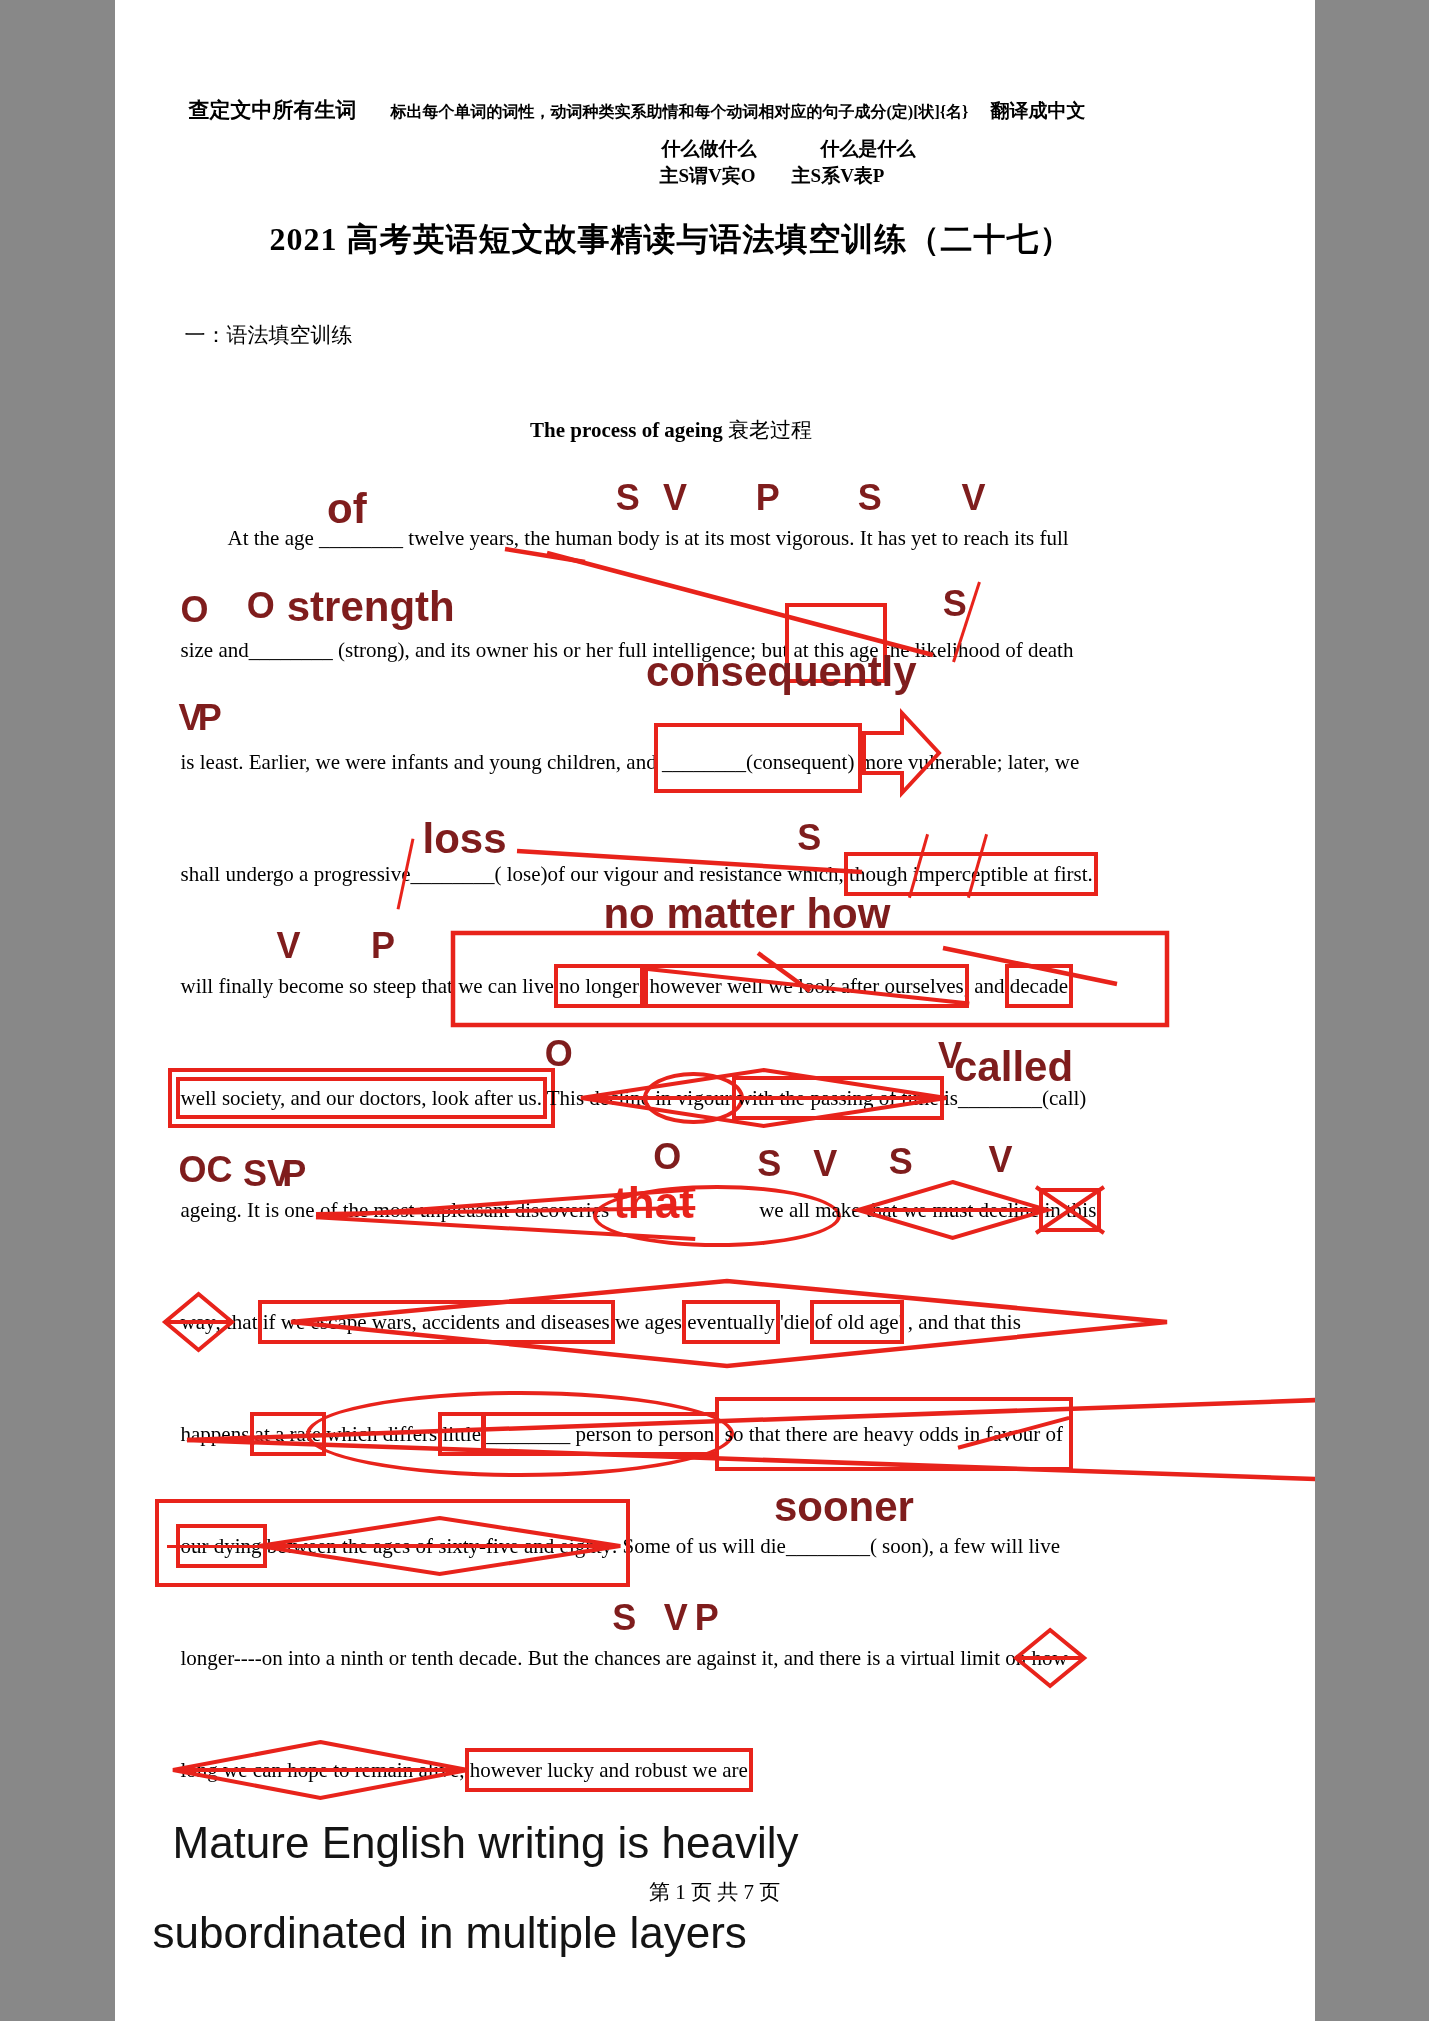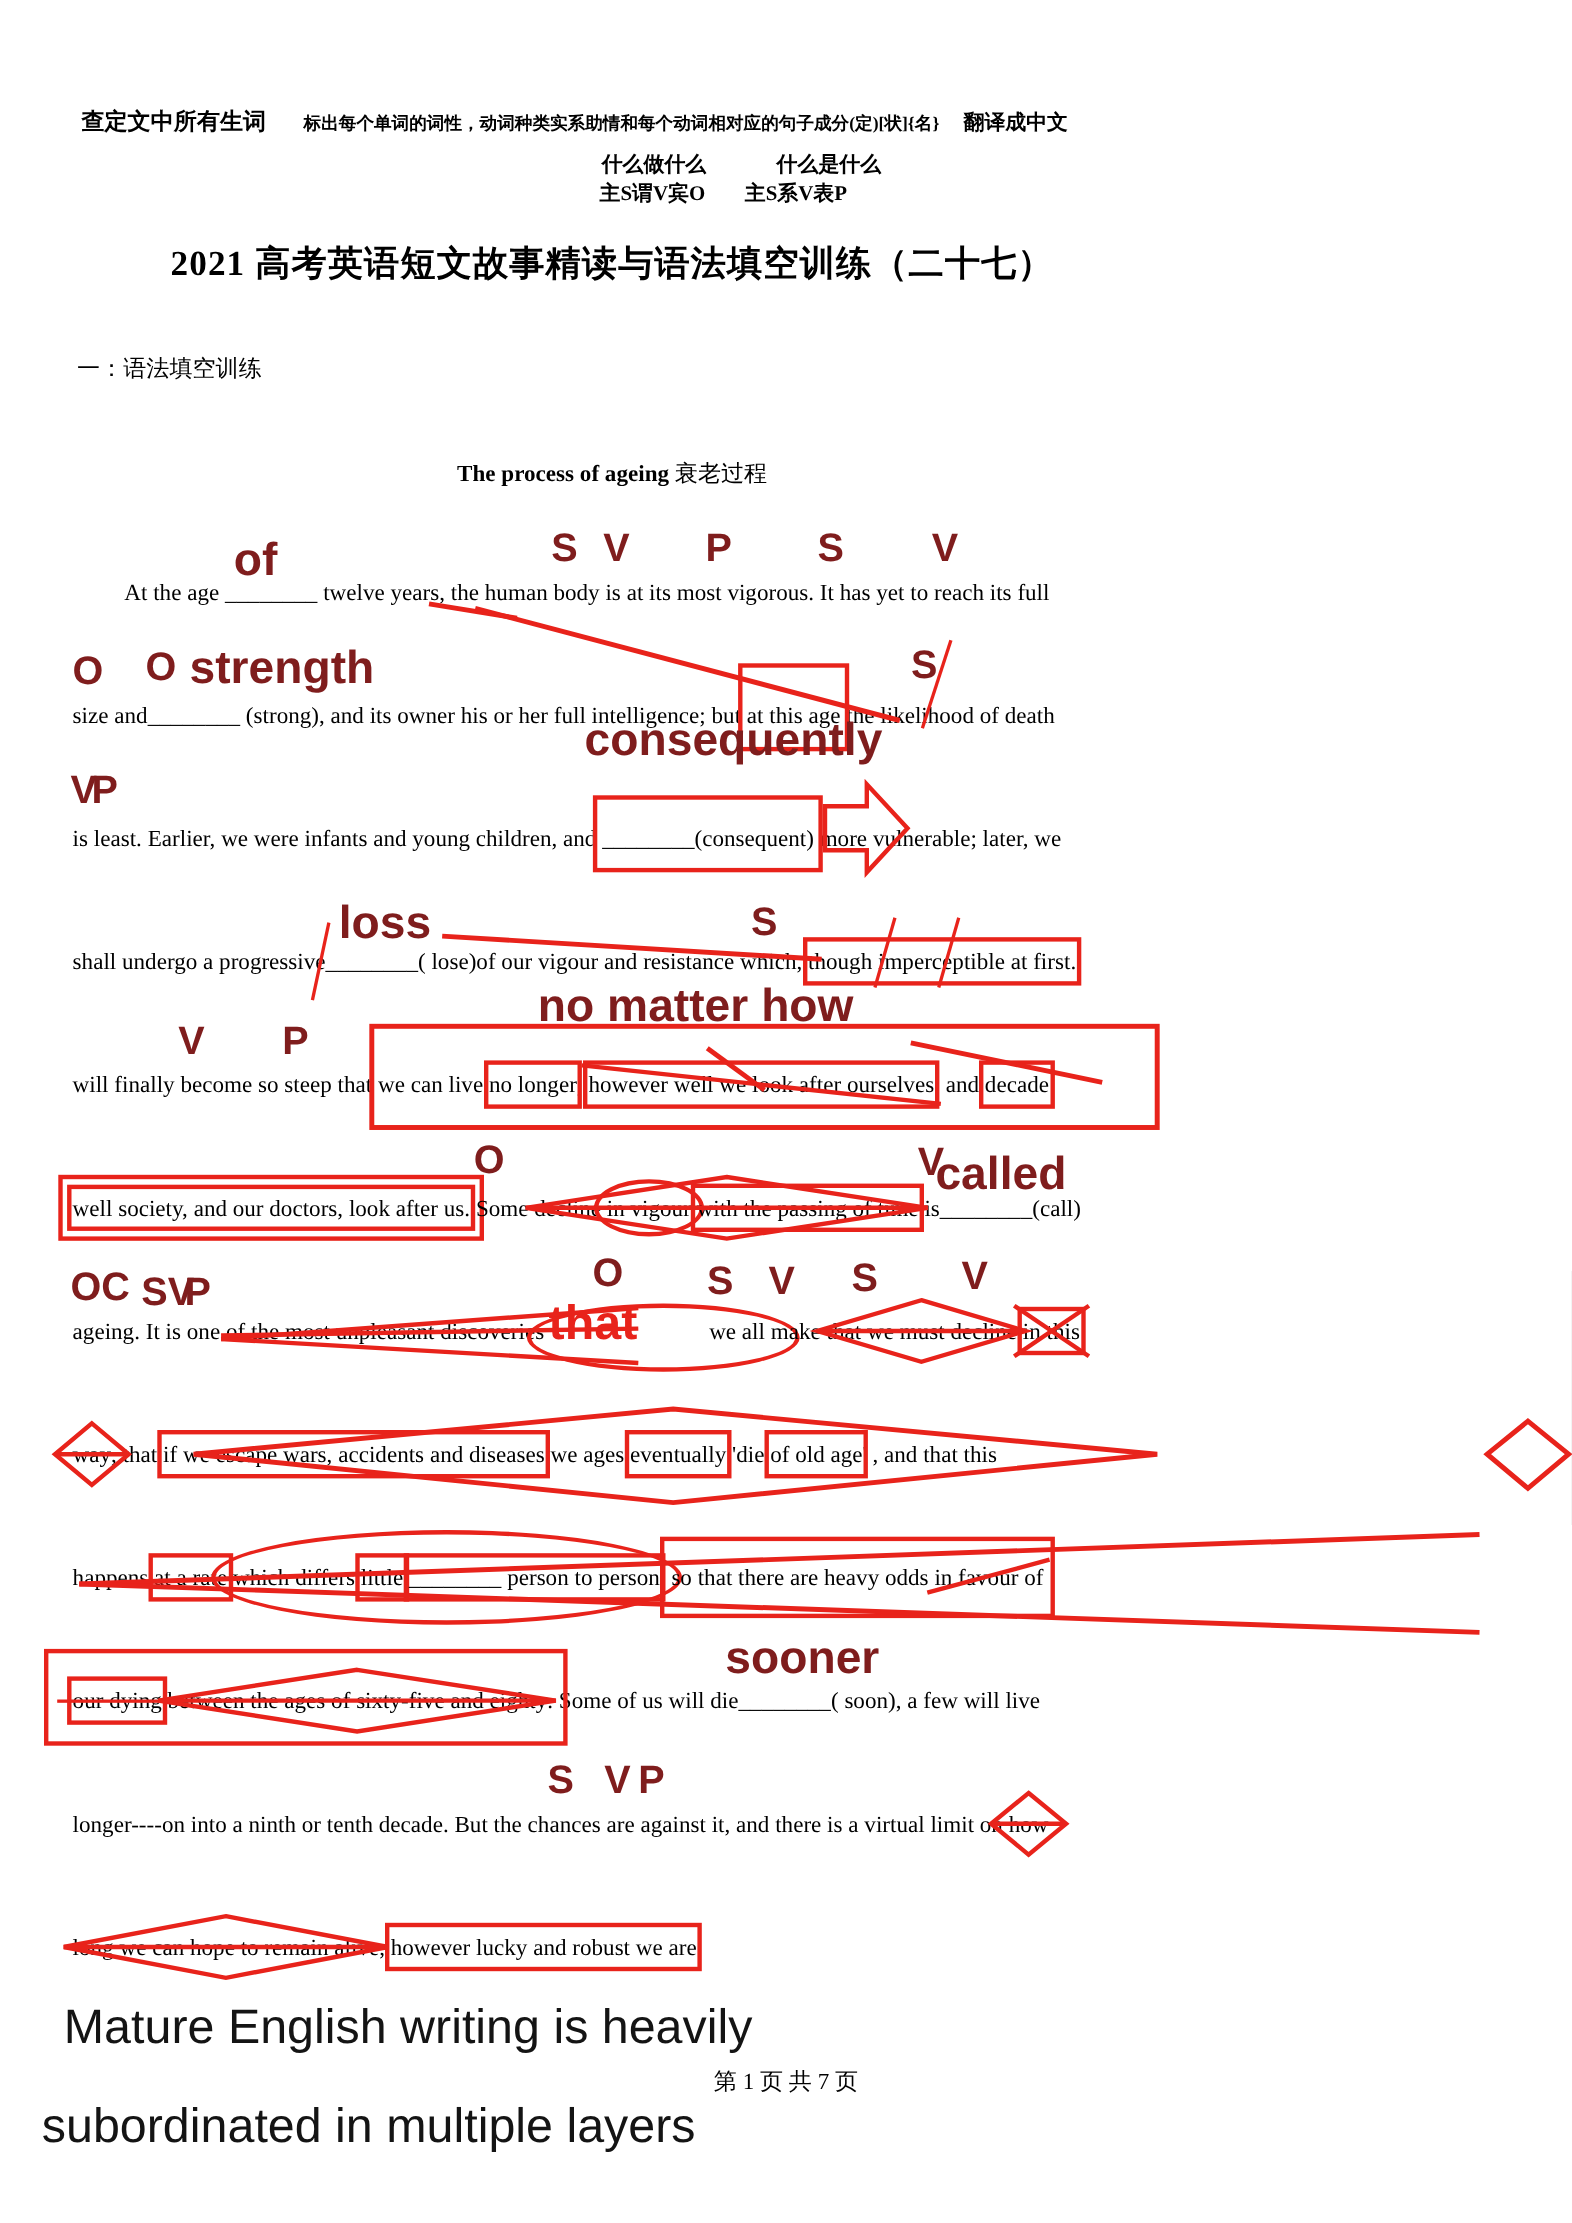--- a/index.html
+++ b/index.html
@@ -1,16 +1,16 @@
 <!DOCTYPE html>
 <html><head>
 <meta charset="utf-8">
 <style>
   html,body{margin:0;padding:0;background:#888;}
-  .page{position:relative;width:1429px;height:2021px;background:#ffffff;margin:0 auto;
+  .page{position:relative;width:1200px;height:2021px;background:#ffffff;margin:0 auto;
         font-family:"Liberation Serif","DejaVu Serif",serif;color:#000;overflow:hidden;}
   
   .hdr-tag{position:absolute;left:74px;top:96px;white-space:pre;font-weight:bold;}
   .hdr-tag .t1{font-size:21px;}
   .hdr-tag .t2{font-size:16px;margin-left:34px;}
   .hdr-tag .t3{font-size:19px;margin-left:22px;}
   .hdr-l2{position:absolute;left:519px;top:136px;font-weight:bold;font-size:19px;white-space:pre;margin-left:28px;}
   .hdr-l2 .gap{display:inline-block;width:64px;}
   .hdr-l3{position:absolute;left:545px;top:163px;font-weight:bold;font-size:19px;white-space:pre;}
   .hdr-l3 .gap{display:inline-block;width:36px;}
@@ -92,21 +92,21 @@
   <div class="line" style="top:747px"><span class="an"><span>is</span><span class="rl" style="top:-50px">V</span></span><span> </span><span class="an"><span>least.</span><span class="rl" style="top:-50px">P</span></span><span> Earlier, we were infants and young children, and </span><span class="sh bx3"><span>________(consequent)</span><span class="rl big" style="top:-96px;left:-16px">consequently</span><svg class="ov" style="left:calc(100% + 8px);top:-44px;width:80px;height:100px" viewBox="0 0 80 100">
           <path d="M2,30 L40,30 L40,10 L77,50 L40,90 L40,70 L2,70 Z" style="vector-effect:non-scaling-stroke"></path>
         </svg></span><span> more vulnerable; later, we</span></div>
 
   <div class="line" style="top:859px"><span>shall undergo a progressive</span><span class="an"><span>________</span><span class="rl big" style="top:-44px;left:12px">loss</span><i class="sl" style="left:-6px;top:-24px;height:72px;transform:rotate(12deg)"></i></span><span>( lose)of our vigour and resistance </span><span class="an"><span>which,</span><span class="rl" style="left:10px;top:-42px">S</span></span><span> </span><span class="sh bx"><span>though imperceptible at first.</span><i class="sl" style="left:28%;top:-26px;height:66px;transform:rotate(16deg)"></i><i class="sl" style="left:52%;top:-26px;height:66px;transform:rotate(16deg)"></i></span></div>
 
   <div class="line" style="top:971px"><span>will finally </span><span class="an"><span>become</span><span class="rl">V</span></span><span> so </span><span class="an"><span>steep</span><span class="rl">P</span></span><span> that we can live </span><span class="sh bx"><span>no longer</span></span><span>, </span><span class="sh bx"><span>however well we look after ourselves</span><span class="rl big" style="top:-78px;left:-46px">no matter how</span><svg class="ov" viewBox="0 0 100 100" preserveAspectRatio="none" style="left:-6px;top:-8px;width:calc(100% + 12px);height:46px">
           <line x1="0" y1="12" x2="100" y2="88" style="vector-effect:non-scaling-stroke"></line>
         </svg></span><span>, and </span><span class="sh bx"><span>decade</span></span></div>
 
-  <div class="line" style="top:1083px"><span class="sh bxd"><span>well society, and our doctors, look after us.</span></span><span> </span><span class="an"><span>Some</span><span class="rl" style="top:-50px">O</span></span><span> </span><span class="sh dm"><svg class="ov" viewBox="0 0 100 100" preserveAspectRatio="none">
+  <div class="line" style="top:1083px"><span class="sh bxd"><span>well society, and our doctors, look after us.</span></span><span> </span><span class="an"><span>This</span><span class="rl" style="top:-50px">O</span></span><span> </span><span class="sh dm"><svg class="ov" viewBox="0 0 100 100" preserveAspectRatio="none">
           <polygon points="50,0 100,50 50,100 0,50" style="vector-effect:non-scaling-stroke"></polygon>
           <line x1="0" y1="50" x2="100" y2="50" style="vector-effect:non-scaling-stroke"></line>
         </svg><span>decline </span><span class="sh el"><span>in vigour</span></span><span> </span><span class="sh bx"><span>with the passing of time</span></span></span><span> </span><span class="an"><span>is</span><span class="rl" style="top:-48px;left:-6px">V</span></span><span class="an"><span>________</span><span class="rl big" style="top:-40px;left:-4px">called</span></span><span>(call)</span></div>
 
   <div class="line" style="top:1195px"><span class="an"><span>ageing.</span><span class="rl">OC</span></span><span> </span><span class="an"><span>It is</span><span class="rl" style="left:-4px;top:-42px">SV</span></span><span> </span><span class="an"><span>one</span><span class="rl" style="left:-2px;top:-42px">P</span></span><span> </span><span class="sh"><span>of the most unpleasant discoveries</span><svg class="ov" viewBox="0 0 100 100" preserveAspectRatio="none" style="left:-4px;top:-10px;width:calc(100% + 90px);height:52px">
           <line x1="0" y1="62" x2="100" y2="8" style="vector-effect:non-scaling-stroke"></line>
           <line x1="0" y1="62" x2="100" y2="104" style="vector-effect:non-scaling-stroke"></line>
           <line x1="0" y1="56" x2="100" y2="44" style="vector-effect:non-scaling-stroke"></line>
         </svg></span><span class="tslot"><span class="tword">that</span><span class="rl" style="left:44px;top:-58px">O</span></span><span class="an"><span>we all</span><span class="rl" style="top:-52px">S</span></span><span> </span><span class="an"><span>make</span><span class="rl" style="top:-52px">V</span></span><span> </span><span class="sh dm"><svg class="ov" viewBox="0 0 100 100" preserveAspectRatio="none">
           <polygon points="50,0 100,50 50,100 0,50" style="vector-effect:non-scaling-stroke"></polygon>

